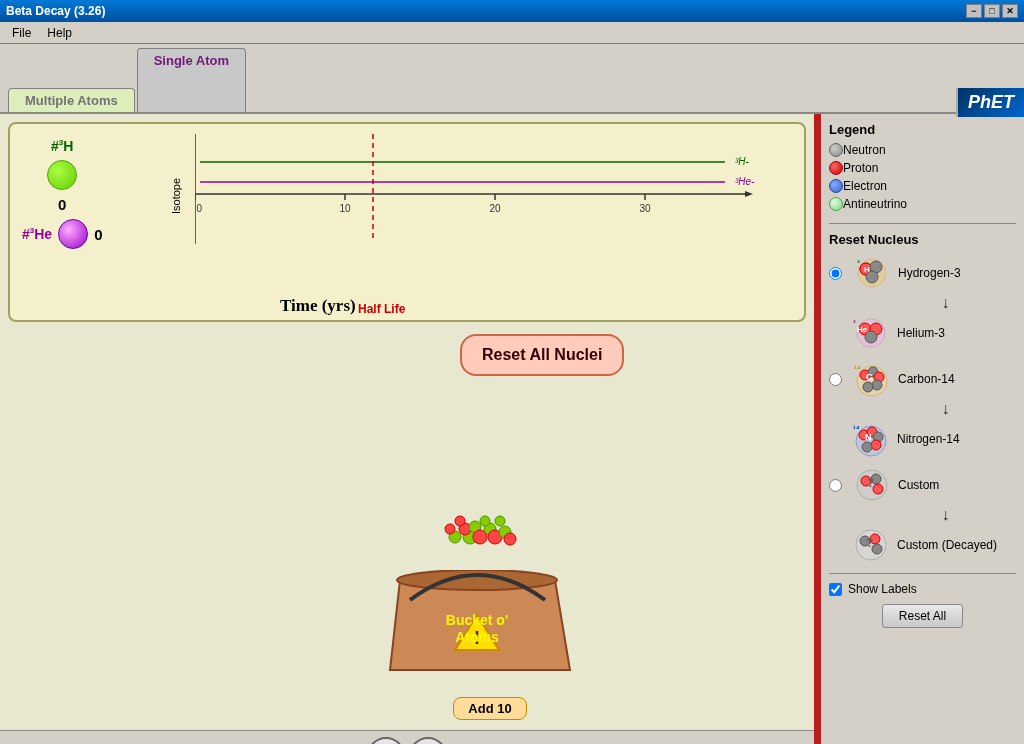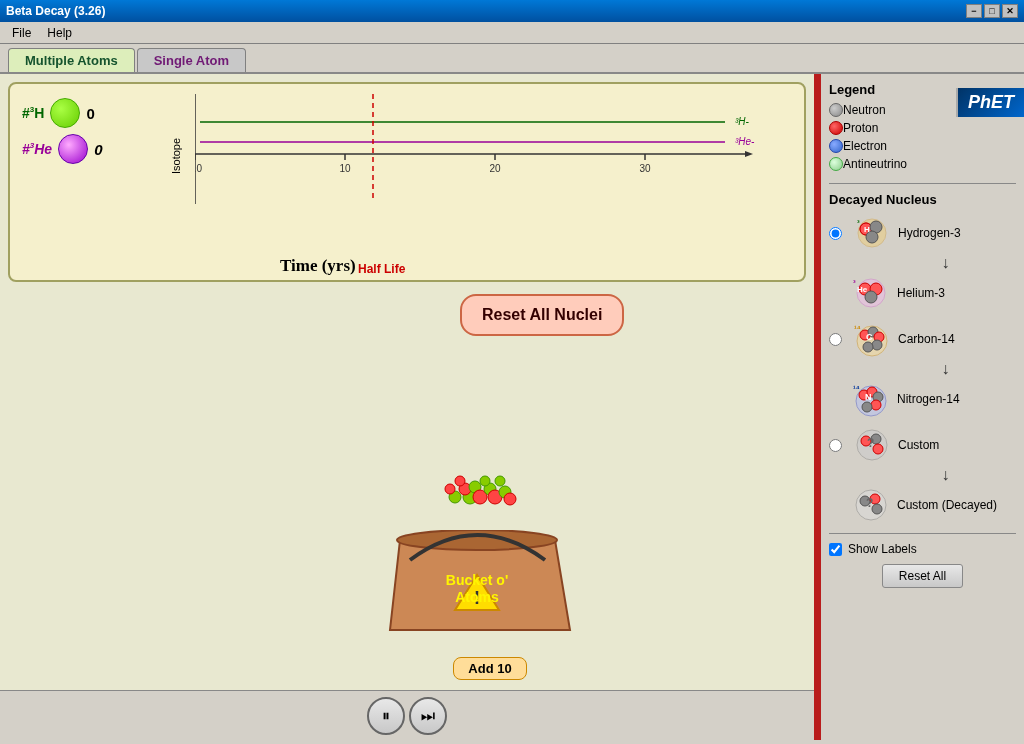--- a/index.html
+++ b/index.html
@@ -67,21 +67,22 @@
       border: 1px solid #808080;
       border-bottom: none;
       cursor: pointer;
       font-size: 13px;
       font-weight: bold;
       border-radius: 4px 4px 0 0;
       margin-right: 2px;
     }
     .tab.active {
       background: #ddeebb;
-      color: #14532d;
+      color: #737373;
+      margin-top: 40px;
     }
     .tab.inactive {
       background: #c8c8c8;
       color: #701a75;
     }
 
     
     .phet-logo {
       position: absolute;
       right: 0;
@@ -311,26 +312,26 @@
   <div class="phet-logo">PhET</div>
 </div>
 
 <div class="main-layout">
 
   <div class="left-panel">
 
     <div class="chart-area">
 
       <div style="position:absolute; left:12px; top:14px;">
-        <div style="display:flex; align-items:center; gap:6px; margin-bottom:6px;">
+        <div style="display:flex; align-items:center; gap:6px; margin-bottom:6px;flex-direction:column;">
           <span style="font-size:14px; font-weight:bold; color:#006600;">#<sup>3</sup>H</span>
           <div class="legend-dot"></div>
           <span style="font-size:15px; font-weight:bold;">0</span>
         </div>
-        <div style="display:flex; align-items:center; gap:6px;font-style:italic;">
+        <div style="display:flex; align-items:center; gap:6px;">
           <span style="font-size:14px; font-weight:bold; color:#990099;">#<sup>3</sup>He</span>
           <div style="width:30px; height:30px; border-radius:50%; background:radial-gradient(circle at 35% 35%, #ffaaff, #9900cc); border:1px solid #6600aa;"></div>
           <span style="font-size:15px; font-weight:bold;">0</span>
         </div>
       </div>
 
       <div style="position:absolute; left:160px; top:10px; writing-mode:vertical-rl; transform:rotate(180deg); font-size:11px; height:80px; display:flex; align-items:center;">Isotope</div>
 
       <svg style="position:absolute; left:185px; top:10px; right:8px; bottom:40px; width:570px; height:130px;">
 
@@ -434,21 +435,21 @@
       </div>
       <div class="legend-item">
         <div class="dot-antineutrino"></div>
         <span>Antineutrino</span>
       </div>
     </div>
 
     <hr class="divider">
 
     <div>
-      <div class="section-title">Decayed Nucleus</div>
+      <div class="section-title">Reset Nucleus</div>
 
       <div class="nucleus-pair">
         <div style="display:flex; align-items:center; gap:6px;">
           <input type="radio" name="nucleus" checked="" class="radio-btn" style="">
           <svg width="40" height="40">
 
             <text x="5" y="12" font-size="8" fill="#006600" font-weight="bold">³</text>
             <circle cx="20" cy="20" r="14" fill="#ffcc44" stroke="#cc8800" stroke-width="1" opacity="0.3"></circle>
             <circle cx="14" cy="16" r="6" fill="radial-gradient(circle at 35% 35%, #ff6666, #cc0000)" stroke="#cc0000" stroke-width="1"></circle>
             <circle cx="14" cy="16" r="6" fill="#ff5555" stroke="#cc0000" stroke-width="1"></circle>

